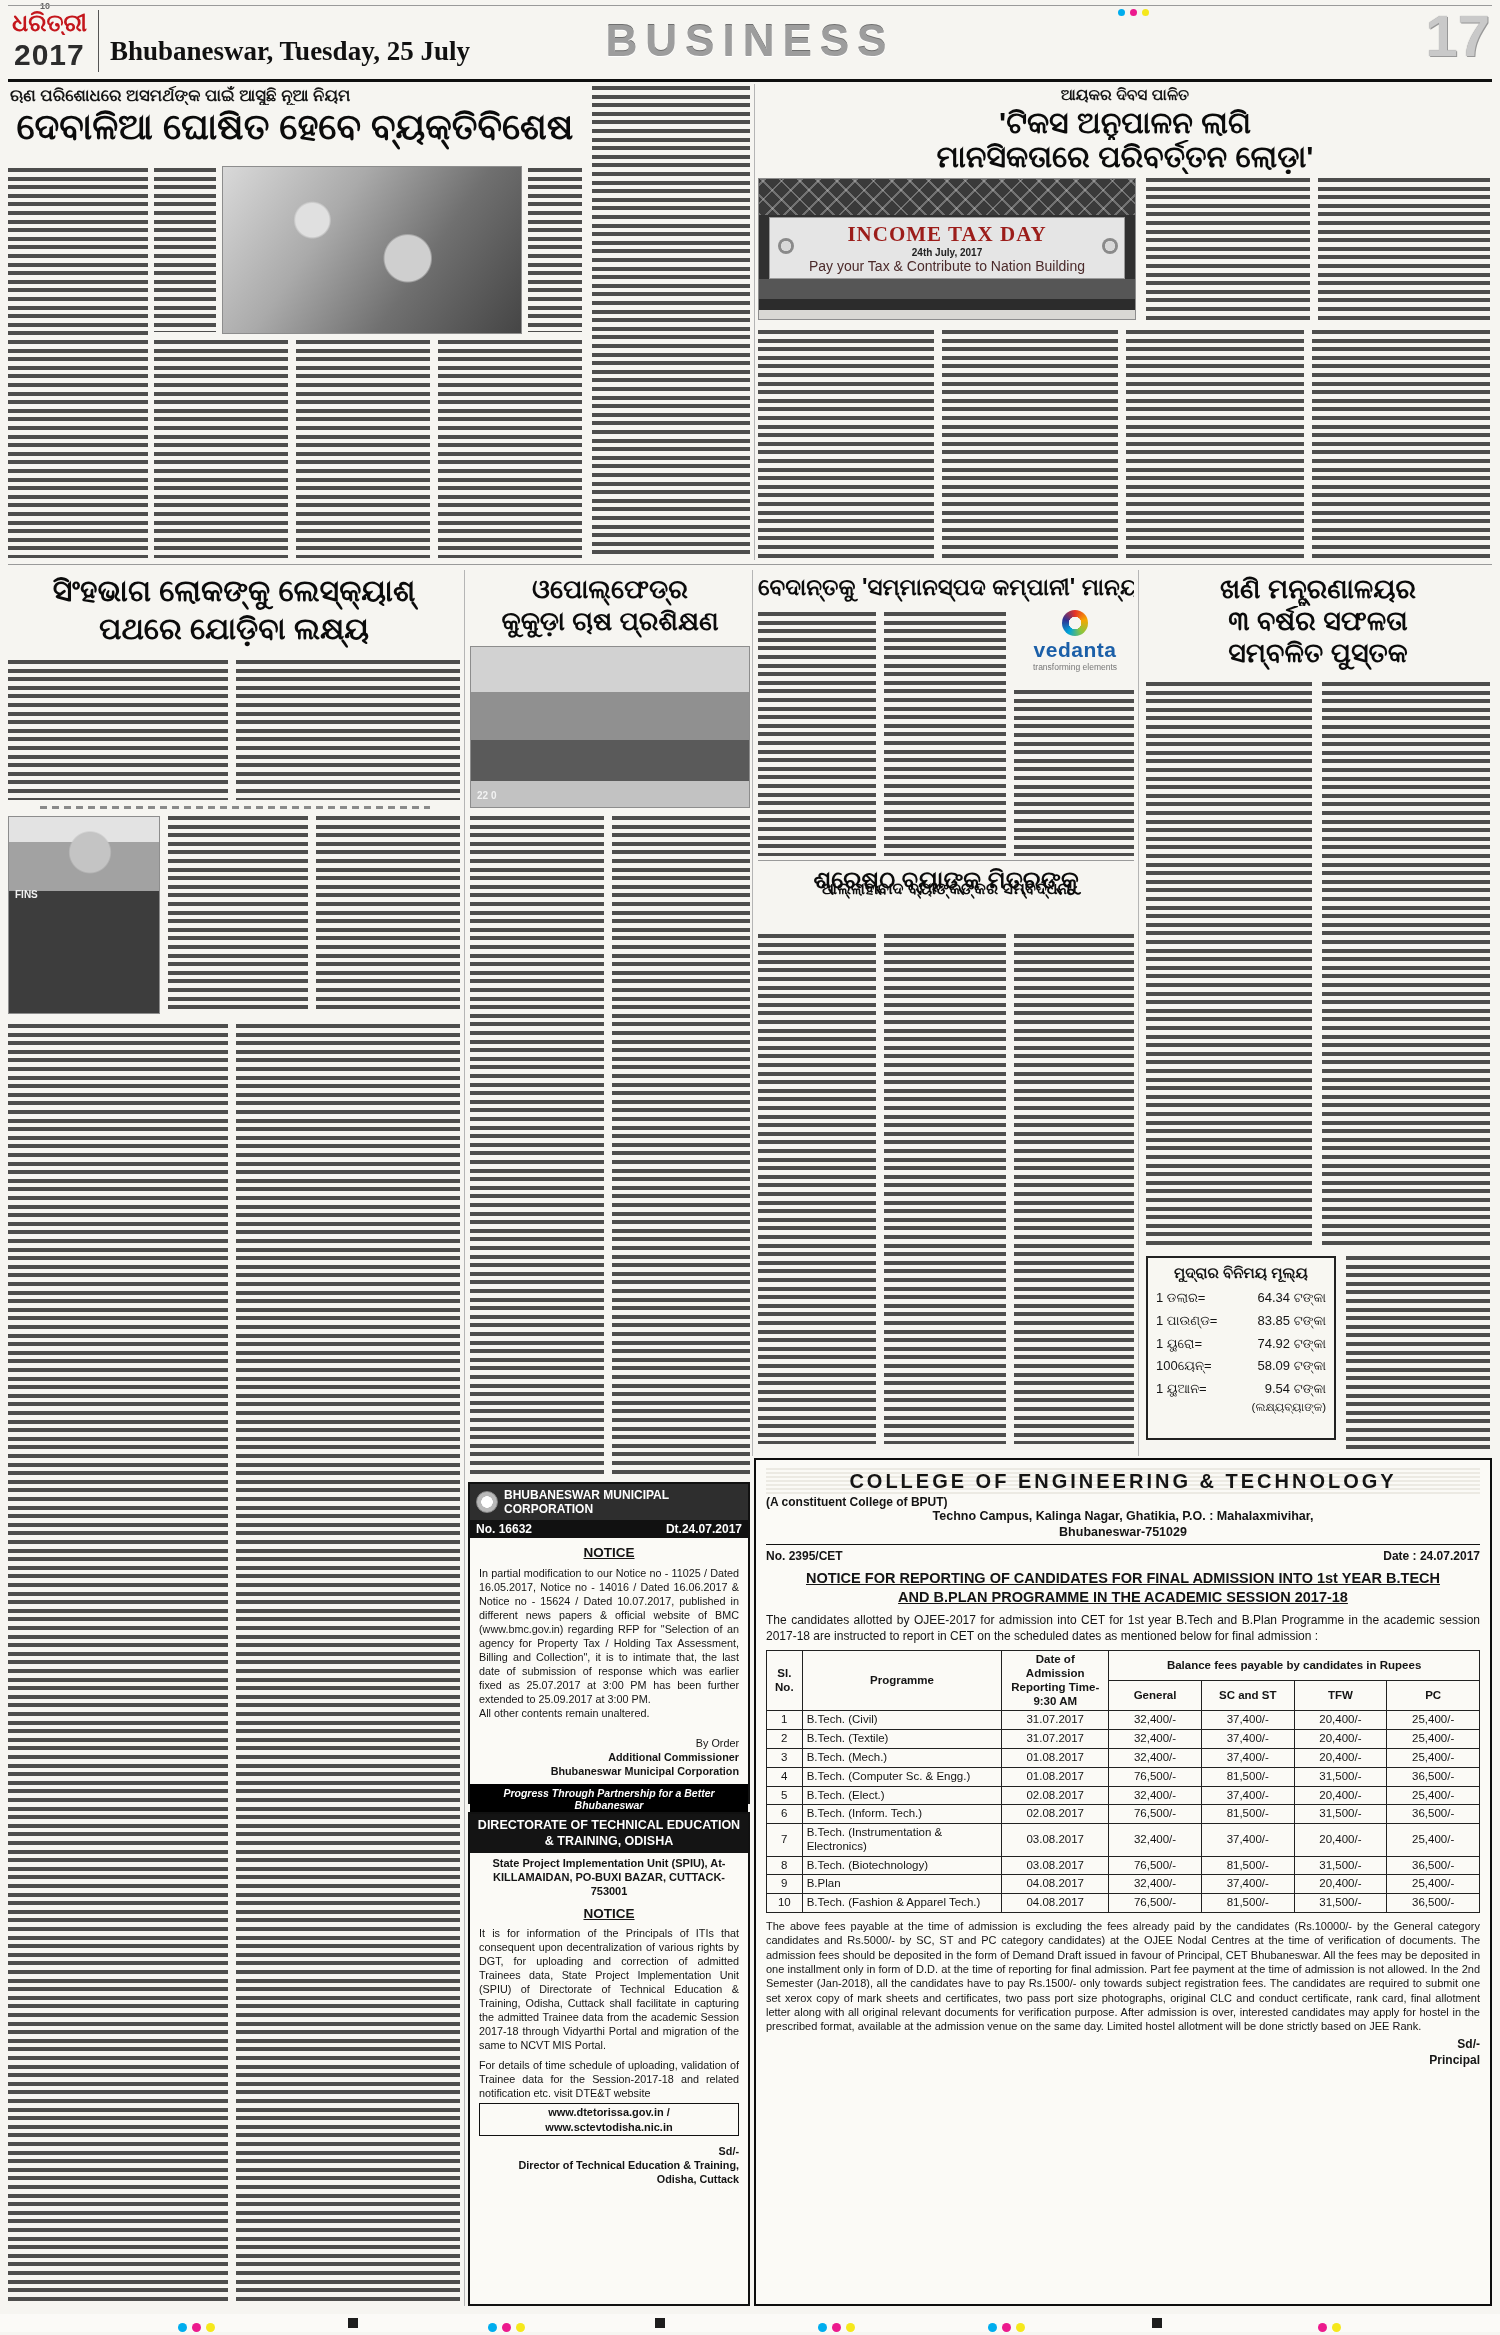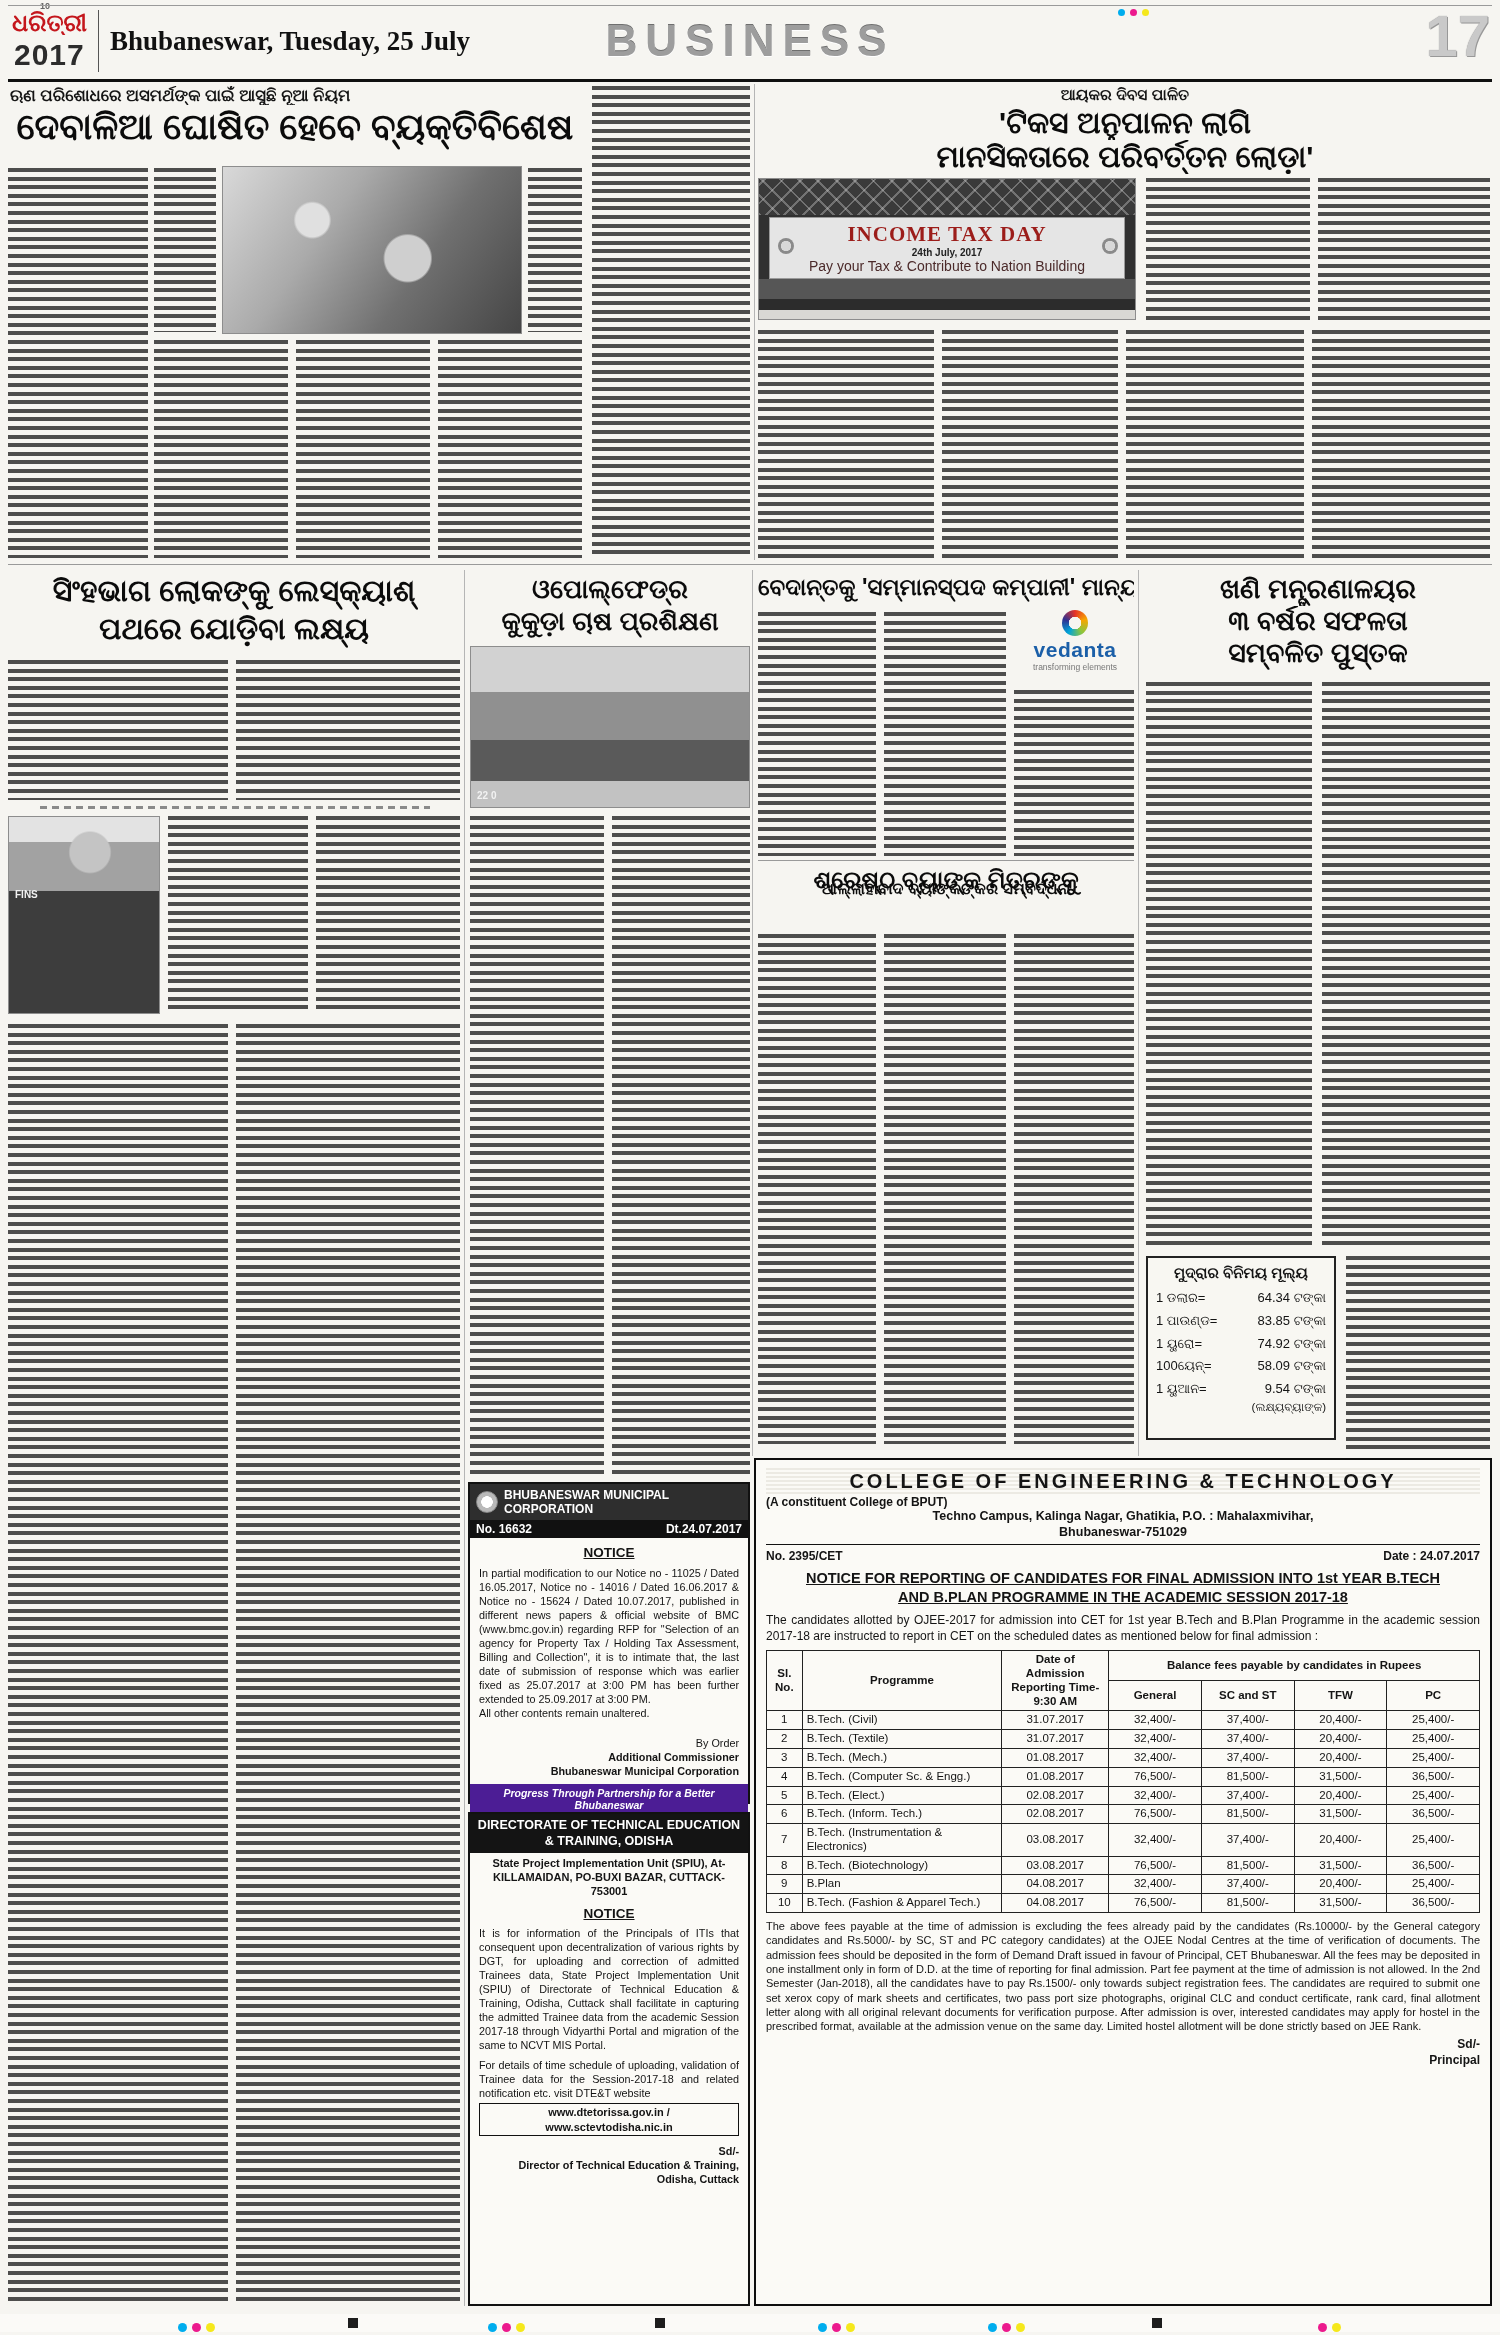--- a/index.html
+++ b/index.html
@@ -61,21 +61,21 @@
   .bmc-head{background:#2e2e2e;color:#fff;display:flex;align-items:center;gap:6px;
      padding:4px 6px;font-weight:bold;font-size:12px;}
   .bmc-logo{width:22px;height:22px;border-radius:50%;flex:none;border:1px solid #888;
      background:radial-gradient(circle,#ffffff 0 40%,#b9b9b9 41% 100%);}
   .bmc-sub{background:#111;color:#fff;display:flex;justify-content:space-between;
      font-weight:bold;font-size:12px;padding:2px 6px;}
   .nbody{padding:6px 9px;font-size:10.8px;text-align:justify;line-height:1.3;flex:1;}
   .ntitle{text-align:center;font-weight:bold;text-decoration:underline;font-size:13.5px;margin-bottom:4px;}
   .right{text-align:right;}
   .bold{font-weight:bold;}
-  .bmc-foot{background:#4c1d95;color:#fff;font-size:10.5px;font-weight:bold;text-align:center;padding:3px 2px;font-style:italic;}
+  .bmc-foot{background:#000000;color:#fff;font-size:10.5px;font-weight:bold;text-align:center;padding:3px 2px;font-style:italic;}
   .dtet-head{background:#141414;color:#fff;text-align:center;font-weight:bold;font-size:12.5px;padding:4px 6px;line-height:1.25;}
   .dtet-unit{text-align:center;font-weight:bold;font-size:11px;padding:4px 8px 0 8px;line-height:1.25;}
   .websites{display:inline-block;border:1.5px solid #111;padding:1px 5px;font-weight:bold;font-size:11px;margin-top:3px;}
   
   .cet{border:2.5px solid #0d0d0d;background:#fbfaf6;padding:8px 10px;}
   .cet-college{font-size:20px;font-weight:bold;letter-spacing:3px;text-align:center;
      background:repeating-linear-gradient(to bottom,#eceae3 0 2px,#fbfaf6 2px 4px);padding:2px 0;}
   .cet-sub{font-size:12px;font-weight:bold;text-align:left;}
   .cet-addr{font-size:12.5px;font-weight:bold;text-align:center;line-height:1.25;}
   .cet-line{border-top:1.5px solid #111;margin:4px 0;}
@@ -101,21 +101,21 @@
 
   <div class="abs regtxt" style="left:40px;top:1px;">10</div>
   <div class="abs" style="left:1118px;top:2px;">
     <span class="dot dotc" style="width:7px;height:7px;"></span><span class="dot dotm" style="width:7px;height:7px;"></span><span class="dot doty" style="width:7px;height:7px;"></span>
   </div>
 
   <div class="abs hrule" style="left:8px;top:5px;width:1484px;"></div>
   <div class="abs masthead-logo" style="left:12px;top:9px;width:82px;height:26px;">ଧରିତ୍ରୀ</div>
   <div class="abs masthead-year" style="left:14px;top:38px;">2017</div>
   <div class="abs vrule" style="left:98px;top:10px;height:62px;background:#555;"></div>
-  <div class="abs dateline" style="left:110px;top:26px;width:430px;">Bhubaneswar, Tuesday, 25 July</div>
+  <div class="abs dateline" style="left:110px;top:36px;width:430px;">Bhubaneswar, Tuesday, 25 July</div>
   <div class="abs section-title" style="left:520px;top:16px;width:460px;">BUSINESS</div>
   <div class="abs page-num" style="left:1400px;top:2px;width:90px;">17</div>
   <div class="abs rule" style="left:8px;top:79px;width:1484px;height:3px;"></div>
 
   <div class="abs kicker" style="left:10px;top:86px;width:500px;">ଋଣ ପରିଶୋଧରେ ଅସମର୍ଥଙ୍କ ପାଇଁ ଆସୁଛି ନୂଆ ନିୟମ</div>
   <div class="abs head-odia" style="left:8px;top:106px;width:574px;height:52px;font-size:36px;">ଦେବାଳିଆ ଘୋଷିତ ହେବେ ବ୍ୟକ୍ତିବିଶେଷ</div>
   <div class="abs sim" style="left:592px;top:86px;width:158px;height:472px;"></div>
   <div class="abs sim" style="left:8px;top:168px;width:140px;height:390px;"></div>
   <div class="abs sim" style="left:154px;top:168px;width:62px;height:164px;"></div>
   <div class="abs photo" id="photo-cash" style="left:222px;top:166px;width:300px;height:168px;"></div>

